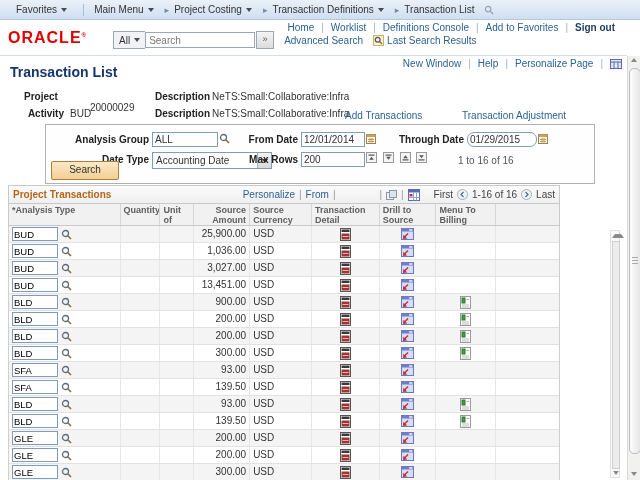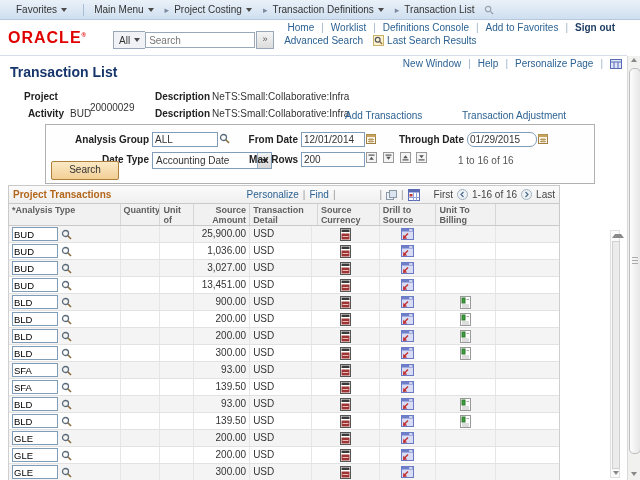--- a/index.html
+++ b/index.html
@@ -279,21 +279,21 @@
   <span class="abs range-text" style="left:388px;top:30px;">1 to 16 of 16</span>
 
   <div class="abs search-btn">Search</div>
 </div>
 
 <div class="abs grid-toolbar">
   <span class="grid-title">Project Transactions</span>
   <span class="tb-right">
     <span class="link">Personalize</span>
     <span class="tsep">|</span>
-    <span class="link">Find</span>
+    <span class="link">From</span>
     <span class="tsep">|</span>
     <span class="link view7">View 7</span>
     <span class="tsep">|</span>
     <span style="display:flex;">
       <svg width="11" height="10" viewBox="0 0 11 10">
           <rect x="0.5" y="2.5" width="7" height="7" fill="#eef2f8" stroke="#8a99a8"></rect>
           <rect x="3.5" y="0.5" width="7" height="7" fill="#dbe4f0" stroke="#8a99a8"></rect>
         </svg>
     </span>
     <span class="tsep">|</span>
@@ -325,24 +325,24 @@
       <span class="link" style="color:#444;">Last</span>
     </span>
   </span>
 </div>
 
 <div class="abs grid-header">
   <div class="hc c1">*Analysis Type</div>
   <div class="hc c2">Quantity</div>
   <div class="hc c3">Unit of Measure</div>
   <div class="hc c4">Source Amount</div>
+  <div class="hc c5">Source Currency</div>
   <div class="hc c6">Transaction Detail</div>
-  <div class="hc c5">Source Currency</div>
   <div class="hc c7">Drill to Source</div>
-  <div class="hc c8">Unit To Billing</div>
+  <div class="hc c8">Menu To Billing</div>
   <div class="hc c9"></div>
 </div>
 
 <div class="abs grid-body">
   <div class="grow alt-a">
     <div class="gc c1">
       <input class="row-input" value="BUD" style="">
       <span class="lk">
         <svg width="11" height="11" viewBox="0 0 11 11">
             <circle cx="4.5" cy="4.5" r="3" fill="none" stroke="#5b6b7a" stroke-width="1.3"></circle>

